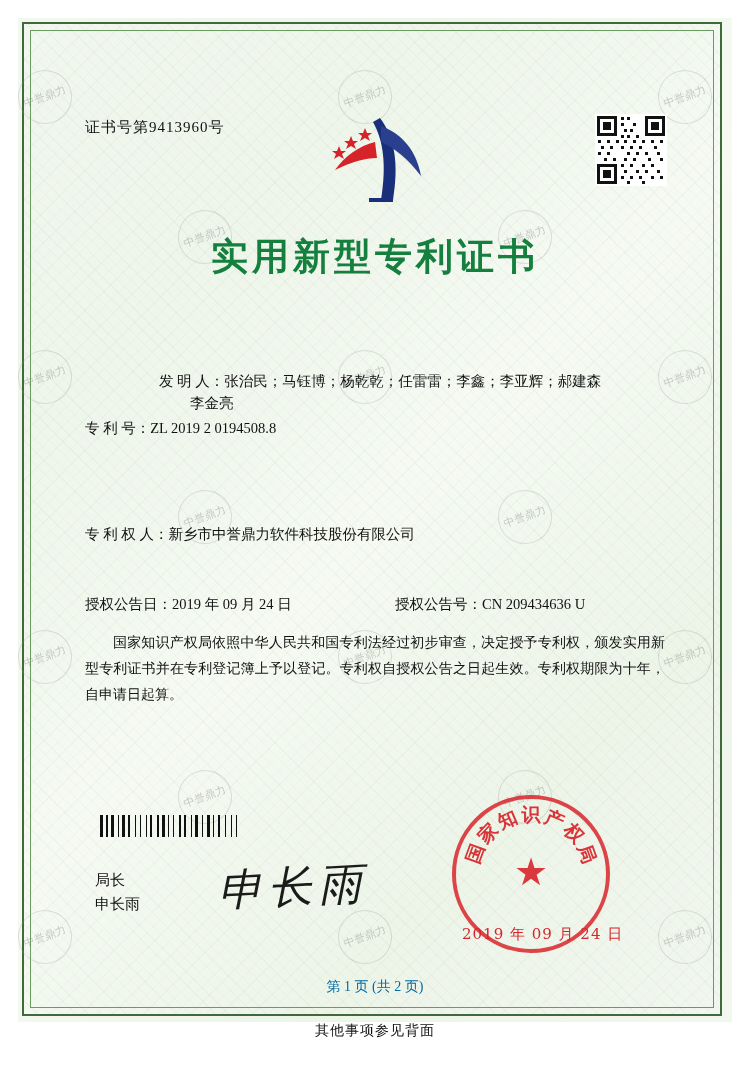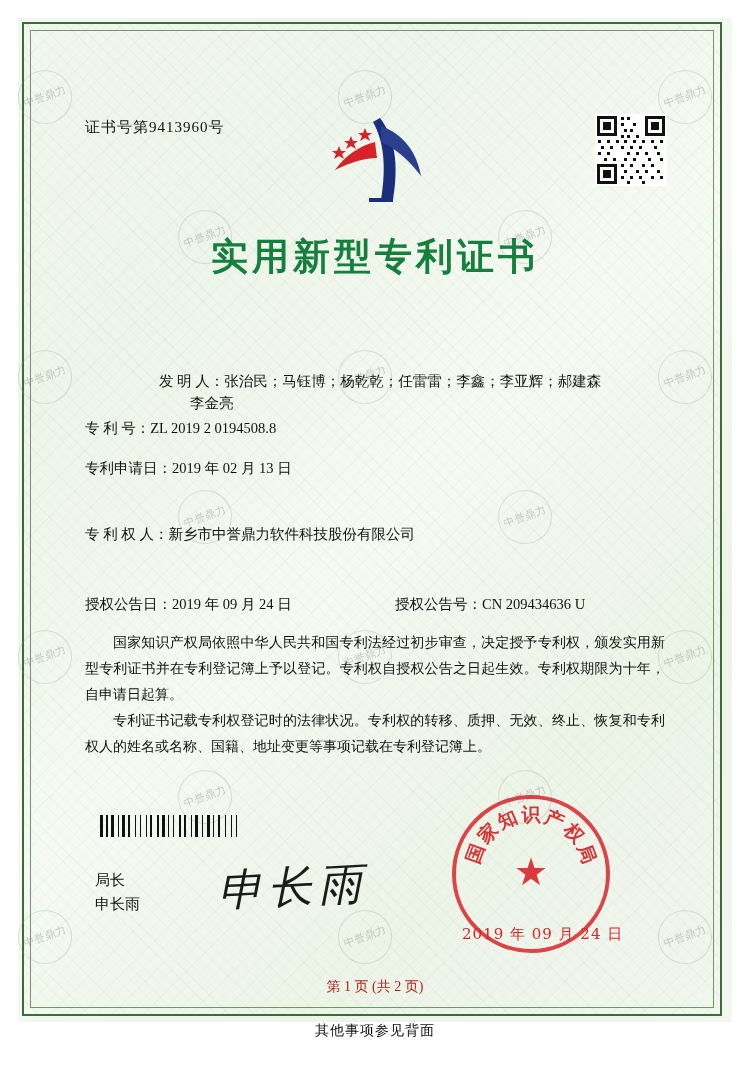--- a/index.html
+++ b/index.html
@@ -261,21 +261,21 @@
     font-family: "DejaVu Serif", serif;
   }
 
   .page-no {
     position: absolute;
     left: 0;
     top: 978px;
     width: 750px;
     text-align: center;
     font-size: 14px;
-    color: #b91c1c;
+    color: #0369a1;
   }
   .footnote {
     position: absolute;
     left: 0;
     top: 1022px;
     width: 750px;
     text-align: center;
     font-size: 14px;
     color: #111;
     letter-spacing: 1px;
@@ -446,39 +446,35 @@
 
     <div class="field f-inv">
       <span class="lbl">发 明 人：</span><span class="val">张治民；马钰博；杨乾乾；任雷雷；李鑫；李亚辉；郝建森</span>
     </div>
     <div class="field f-inv2">李金亮</div>
 
     <div class="field f-patno">
       <span class="lbl">专 利 号：</span><span class="val">ZL 2019 2 0194508.8</span>
     </div>
 
-    <div class="field f-appdate">
-      <span class="lbl">专利申请日：</span><span class="val">2019 年 02 月 13 日</span>
-    </div>
 
     <div class="field f-owner">
       <span class="lbl">专 利 权 人：</span><span class="val">新乡市中誉鼎力软件科技股份有限公司</span>
     </div>
 
 
     <div class="field f-grant">
       <span class="lbl">授权公告日：</span><span class="val">2019 年 09 月 24 日</span>
     </div>
 
     <div class="field f-grantno">
       <span class="lbl">授权公告号：</span><span class="val">CN 209434636 U</span>
     </div>
 
     <div class="para p1">国家知识产权局依照中华人民共和国专利法经过初步审查，决定授予专利权，颁发实用新型专利证书并在专利登记簿上予以登记。专利权自授权公告之日起生效。专利权期限为十年，自申请日起算。</div>
-    <div class="para p2">专利证书记载专利权登记时的法律状况。专利权的转移、质押、无效、终止、恢复和专利权人的姓名或名称、国籍、地址变更等事项记载在专利登记簿上。</div>
 
     <div class="barcode" id="barcode">
         <div class="bc" style="left: 0px; width: 3px;"></div>
         <div class="bc" style="left: 6px; width: 2px;"></div>
         <div class="bc" style="left: 11px; width: 3px;"></div>
         <div class="bc" style="left: 18px; width: 1px;"></div>
         <div class="bc" style="left: 22px; width: 3px;"></div>
         <div class="bc" style="left: 28px; width: 2px;"></div>
         <div class="bc" style="left: 35px; width: 1px;"></div>
         <div class="bc" style="left: 40px; width: 1px;"></div>

